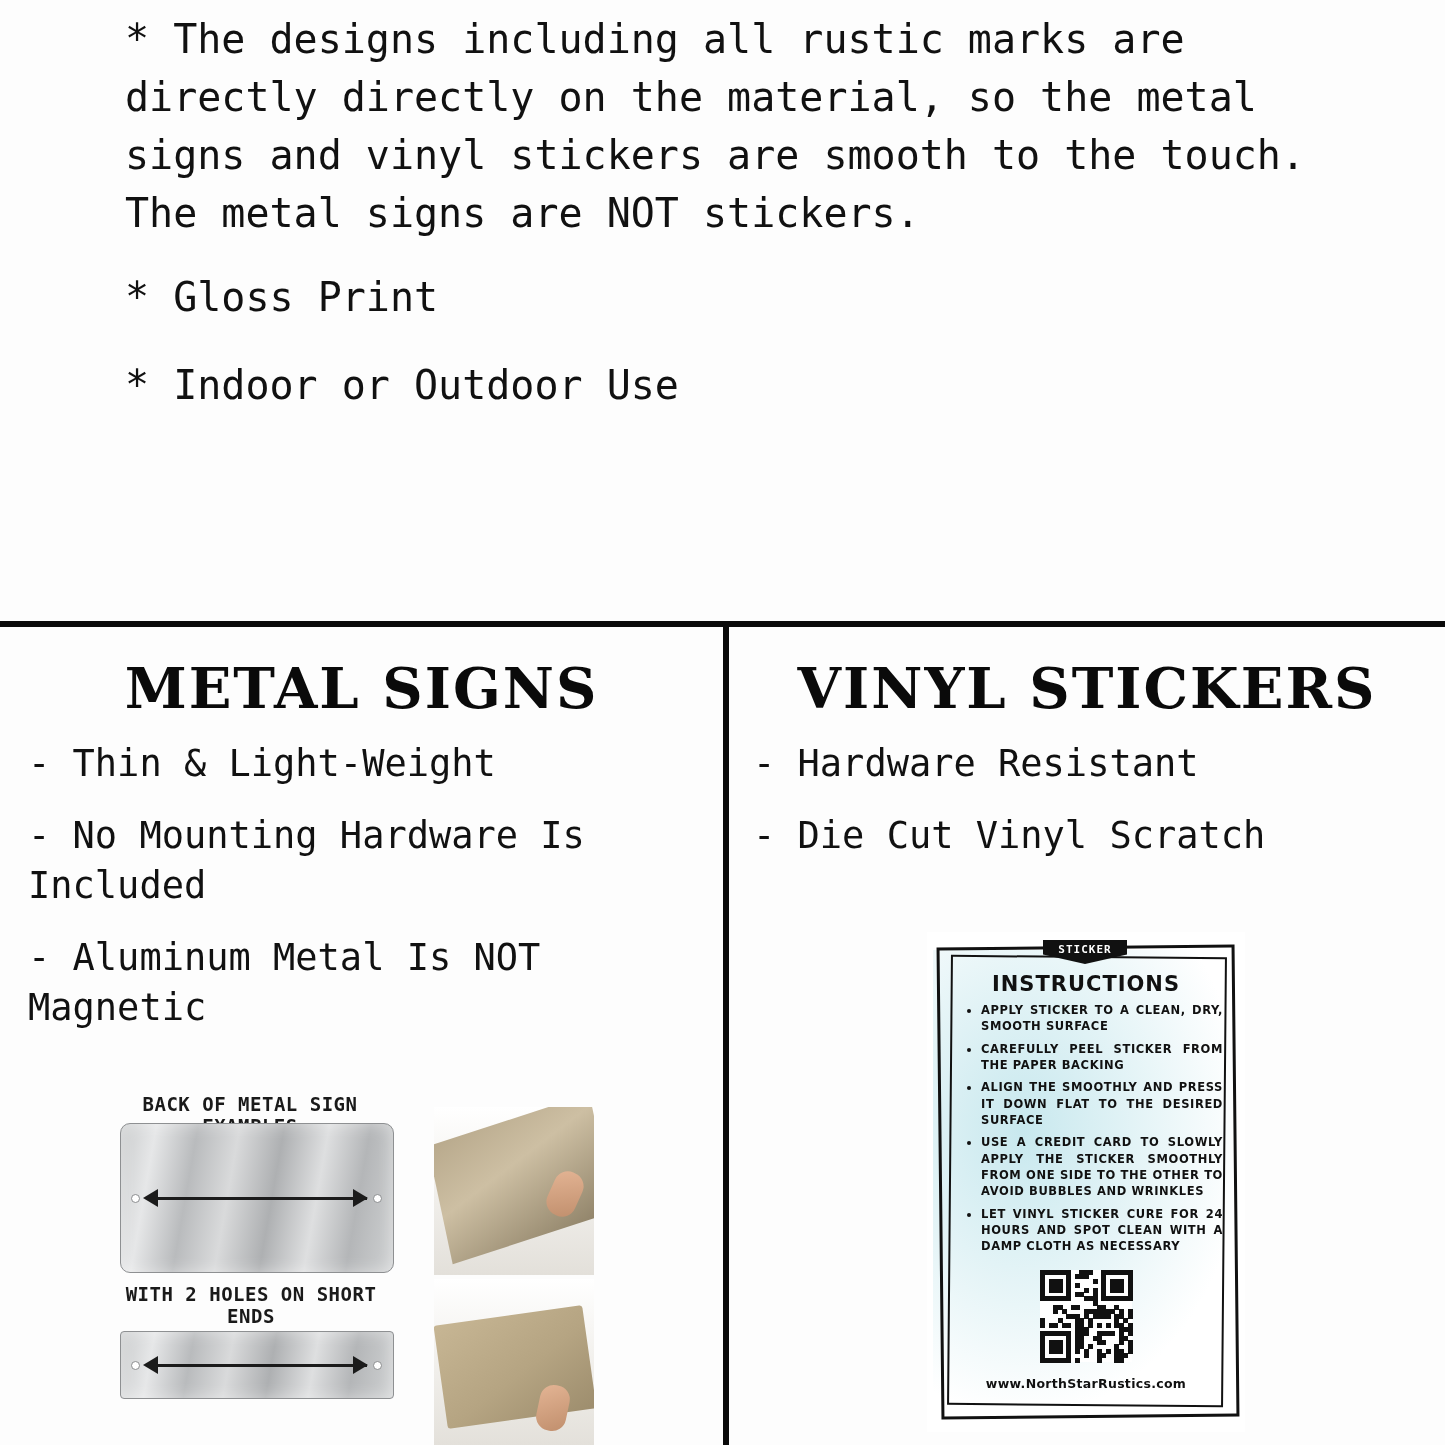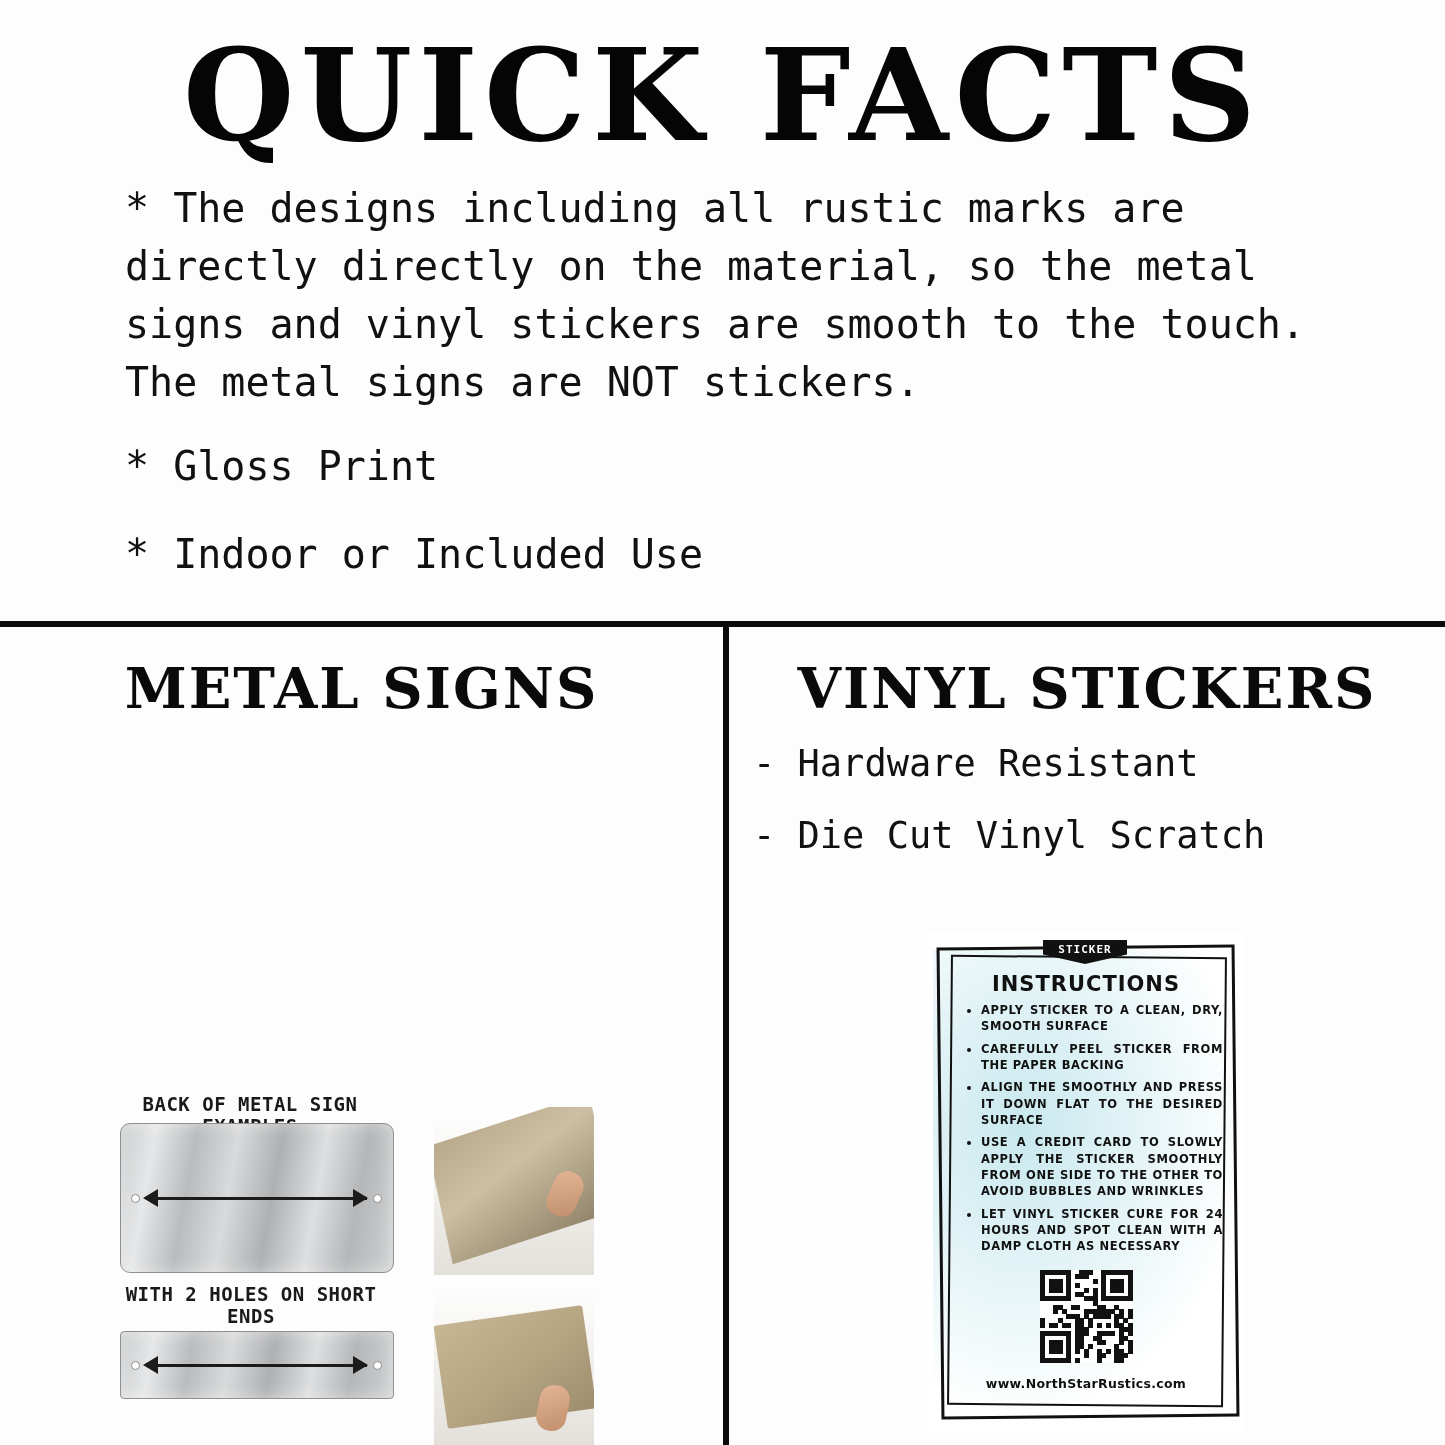--- a/index.html
+++ b/index.html
@@ -278,33 +278,37 @@
     color: #111;
     letter-spacing: 0.3px;
   }
 </style>
 </head>
 <body>
 
 <div id="page">
 
   <div class="top-section">
-    <h1 class="title">QUICK FACTS</h1>
     <div class="facts">
       <p class="fact">* The designs including all rustic marks are directly directly on the material, so the metal signs and vinyl stickers are smooth to the touch. The metal signs are NOT stickers.</p>
       <p class="fact small-gap">* Gloss Print</p>
-      <p class="fact">* Indoor or Included Use</p>
+      <p class="fact">* Indoor or Outdoor Use</p>
     </div>
   </div>
 
   <div class="hline" style="top:621px;"></div>
   <div class="vline" style="left:723px;"></div>
 
   <div class="panel panel-left">
     <div class="panel-title">METAL SIGNS</div>
+    <div class="bullets">
+      <p class="bullet">- Thin &amp; Light-Weight</p>
+      <p class="bullet">- No Mounting Hardware Is Included</p>
+      <p class="bullet">- Aluminum Metal Is NOT Magnetic</p>
+    </div>
 
     <div class="metal-media">
       <div class="caption cap1">BACK OF METAL SIGN EXAMPLES</div>
 
       <div class="metal-plate plate-big">
         <div class="hole" style="left:10px; top:70px;"></div>
         <div class="hole" style="left:252px; top:70px;"></div>
         <div class="arrow-line" style="left:26px; top:73px; width:220px;"></div>
         <div class="arrow-head ah-left" style="left:22px; top:65px;"></div>
         <div class="arrow-head ah-right" style="left:232px; top:65px;"></div>

